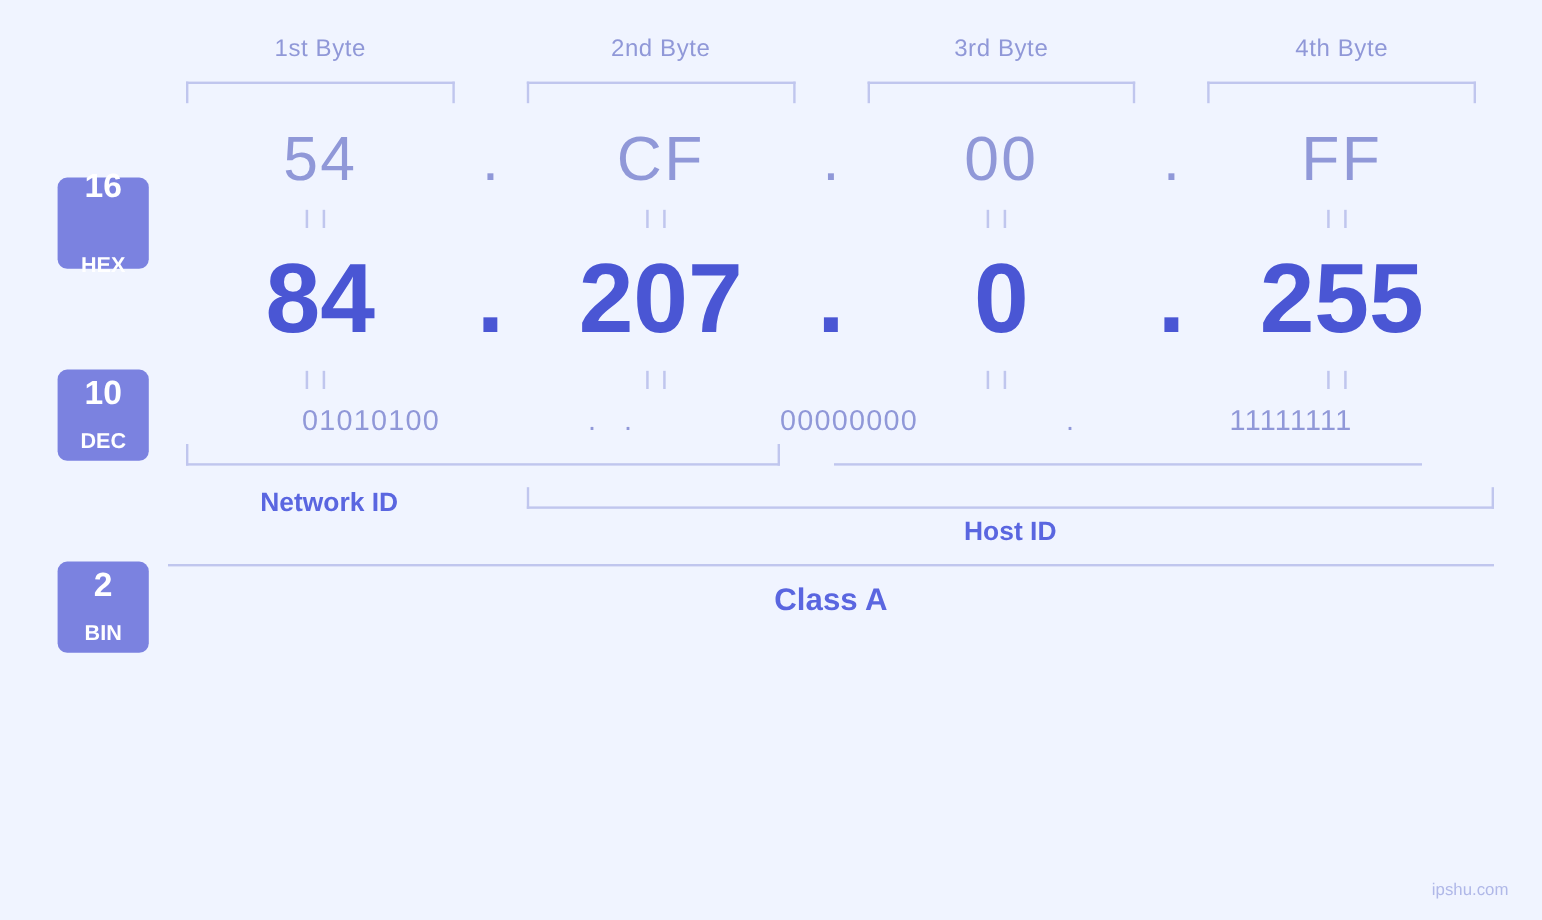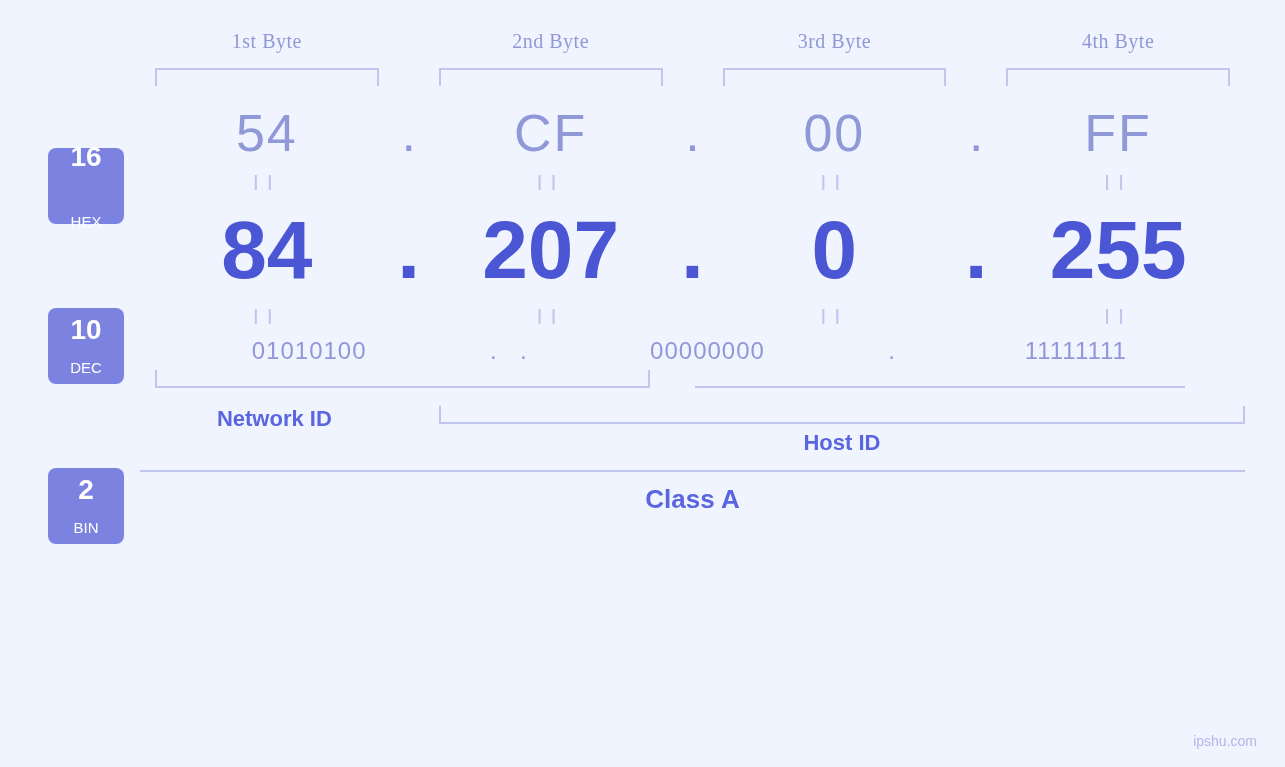--- a/index.html
+++ b/index.html
@@ -38,22 +38,22 @@
       color: white;
     }
 
     .badge-number {
       font-size: 28px;
       font-weight: bold;
       line-height: 1;
     }
 
     .badge-label {
-      font-size: 15px;
-      font-weight: 400;
+      font-size: 18px;
+      font-weight: 700;
       margin-top: 15px;
     }
 
     .badge-hex { top: 148px; gap: 27px; }
     .badge-dec { top: 308px; }
     .badge-bin { top: 468px; }
 
     
     .columns-area {
       position: absolute;
@@ -62,21 +62,20 @@
       top: 30px;
       bottom: 30px;
     }
 
     
     .byte-headers {
       display: flex;
       justify-content: space-between;
       padding: 0 0 10px 0;
       margin-bottom: 5px;
-      font-family: Liberation Serif, serif;
     }
 
     .byte-header {
       flex: 1;
       text-align: center;
       color: #9098d8;
       font-size: 20px;
       letter-spacing: 0.5px;
     }
 

